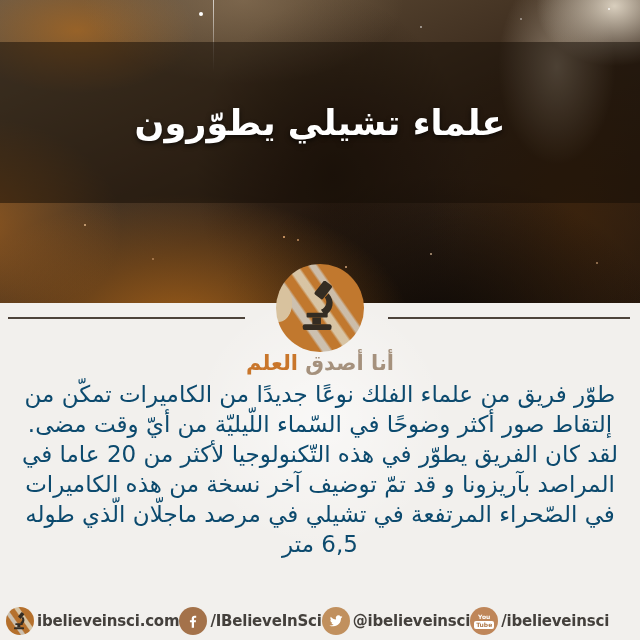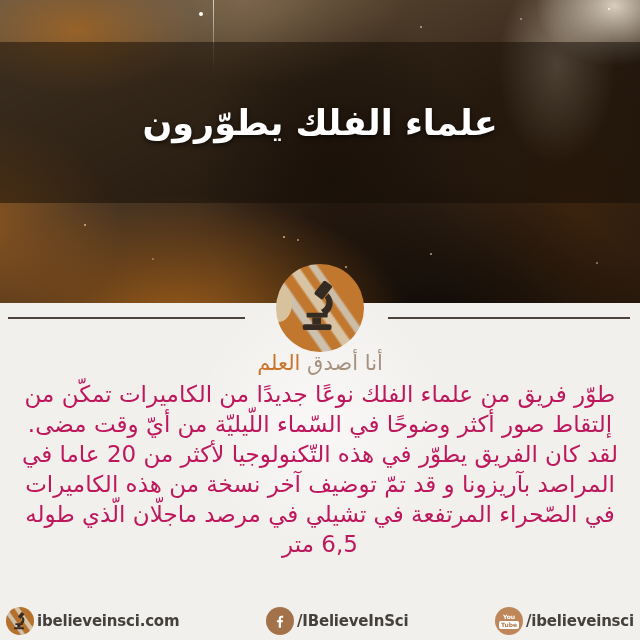--- a/index.html
+++ b/index.html
@@ -54,37 +54,37 @@
       radial-gradient(ellipse 24px 34px at 3% 44%, #d8c29e 55%, rgba(216,194,158,0) 58%),
       linear-gradient(55deg, rgba(0,0,0,0) 30%, rgba(205,196,182,.95) 32% 37%, rgba(0,0,0,0) 39% 46%, rgba(217,200,170,.95) 48% 54%, rgba(0,0,0,0) 56% 61%, rgba(205,196,182,.9) 63% 67%, rgba(0,0,0,0) 69%);
     background-color:#c1782e;
     display:flex;align-items:center;justify-content:center;
   }
   .divider{position:absolute;height:2px;background:#4d433a;z-index:2;}
   .divider-left{left:8px;top:317px;width:237px;}
   .divider-right{left:388px;top:317px;width:242px;}
 
   .brand-line{position:absolute;left:0;top:351px;width:640px;text-align:center;direction:rtl;
-    font-weight:normal;font-size:21px;z-index:4;}
+    font-weight:bold;font-size:21px;z-index:4;}
   .brand-pre{color:#a5917d;}
   .brand-hl{color:#c9762b;}
 
   
   .content{position:absolute;left:0;top:303px;width:640px;height:337px;
     background:
       radial-gradient(circle 170px at 50% 35%, rgba(255,255,255,.55), rgba(255,255,255,0) 75%),
       #f2f0ed;}
   .body-text{
     position:absolute;left:0;top:379px;width:616px;padding:0 12px;z-index:4;
-    direction:rtl;text-align:center;color:#be185d;font-size:23px;line-height:30px;
+    direction:rtl;text-align:center;color:#0c4a6e;font-size:23px;line-height:30px;
   }
 
   
   .footer{position:absolute;left:0;bottom:2px;width:628px;padding:0 6px;height:34px;z-index:6;
-    display:flex;align-items:center;justify-content:space-between;}
+    display:flex;align-items:center;justify-content:flex-start;}
   .footer-item{display:flex;align-items:center;gap:3px;cursor:pointer;}
   .footer-circle{width:28px;height:28px;border-radius:50%;flex:0 0 auto;
     display:flex;align-items:center;justify-content:center;overflow:hidden;}
   .footer-label{font-weight:bold;font-size:15px;color:#44403c;letter-spacing:-0.2px;}
   .c-logo{background-image:
       linear-gradient(55deg, rgba(0,0,0,0) 30%, rgba(205,196,182,.95) 33% 40%, rgba(0,0,0,0) 43% 55%, rgba(217,200,170,.95) 58% 66%, rgba(0,0,0,0) 69%);
       background-color:#b5702c;}
   .c-fb{background:#a4724a;}
   .c-ig{background:#b19e86;}
   .c-tw{background:#c1905e;}
@@ -96,21 +96,21 @@
 </style>
 </head>
 <body>
 
 <div class="page">
 
   <div class="hero">
     <div class="stars"></div>
     <div class="trail"></div>
     <div class="headline-band">
-      <div class="headline-line">علماء الفلك يطوّرون</div>
+      <div class="headline-line">علماء تشيلي يطوّرون</div>
     </div>
   </div>
 
   <div class="content"></div>
 
   <div class="divider divider-left"></div>
   <div class="divider divider-right"></div>
 
   <div class="badge">
     <span>
@@ -154,20 +154,28 @@
     <div class="footer-item">
       <span class="footer-circle c-fb">
         <svg class="fb-svg" width="16" height="16" viewBox="0 0 24 24" fill="#fff">
           <path d="M13.5 22v-8h2.7l.4-3.2h-3.1V8.7c0-.9.3-1.6 1.6-1.6h1.7V4.2c-.3 0-1.3-.1-2.5-.1-2.5 0-4.2 1.5-4.2 4.3v2.4H7.4V14h2.7v8h3.4z"></path>
         </svg>
       </span>
       <span class="footer-label">/IBelieveInSci</span>
     </div>
 
 
+    <div class="footer-item">
+      <span class="footer-circle c-tw">
+        <svg class="tw-svg" width="16" height="16" viewBox="0 0 24 24" fill="#fff">
+          <path d="M22 5.8c-.7.3-1.5.6-2.3.7.8-.5 1.4-1.3 1.7-2.2-.8.5-1.6.8-2.5 1A3.9 3.9 0 0 0 12 8.9c0 .3 0 .6.1.9-3.2-.2-6.1-1.7-8-4.1-.3.6-.5 1.3-.5 2 0 1.4.7 2.6 1.7 3.3-.6 0-1.2-.2-1.8-.5v.1c0 1.9 1.4 3.5 3.2 3.9-.3.1-.7.1-1 .1-.2 0-.5 0-.7-.1.5 1.6 2 2.7 3.7 2.7A7.9 7.9 0 0 1 2 18.6 11.2 11.2 0 0 0 8.1 20c7.3 0 11.3-6 11.3-11.3v-.5c.8-.6 1.5-1.3 2-2.1z"></path>
+        </svg>
+      </span>
+      <span class="footer-label">@ibelieveinsci</span>
+    </div>
 
     <div class="footer-item">
       <span class="footer-circle c-yt">
         <span class="yt-glyph">
           <span class="yt-you">You</span>
           <span class="yt-tube">Tube</span>
         </span>
       </span>
       <span class="footer-label">/ibelieveinsci</span>
     </div>

